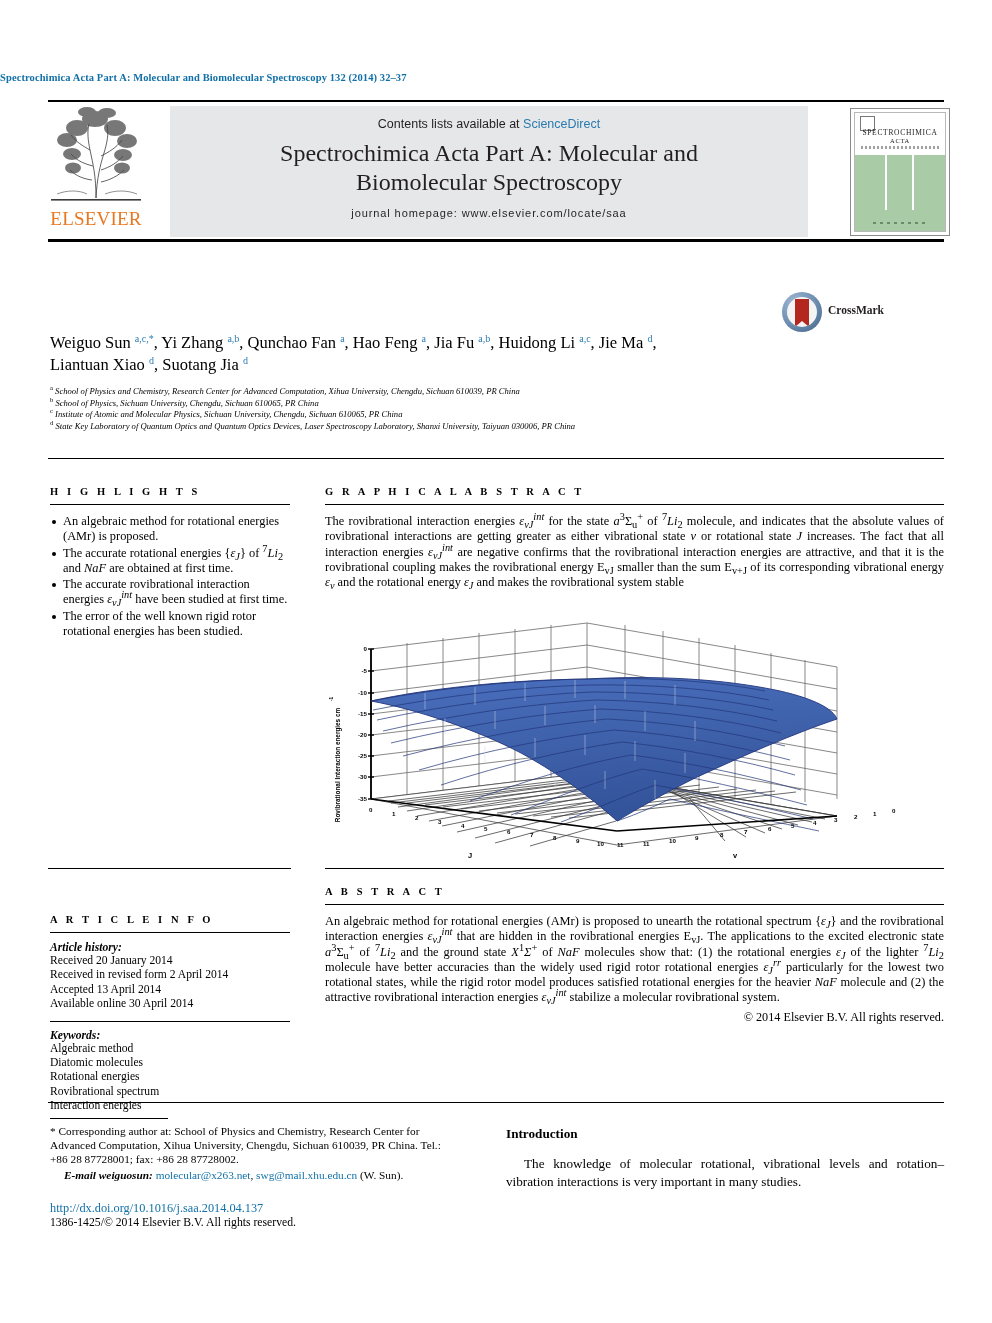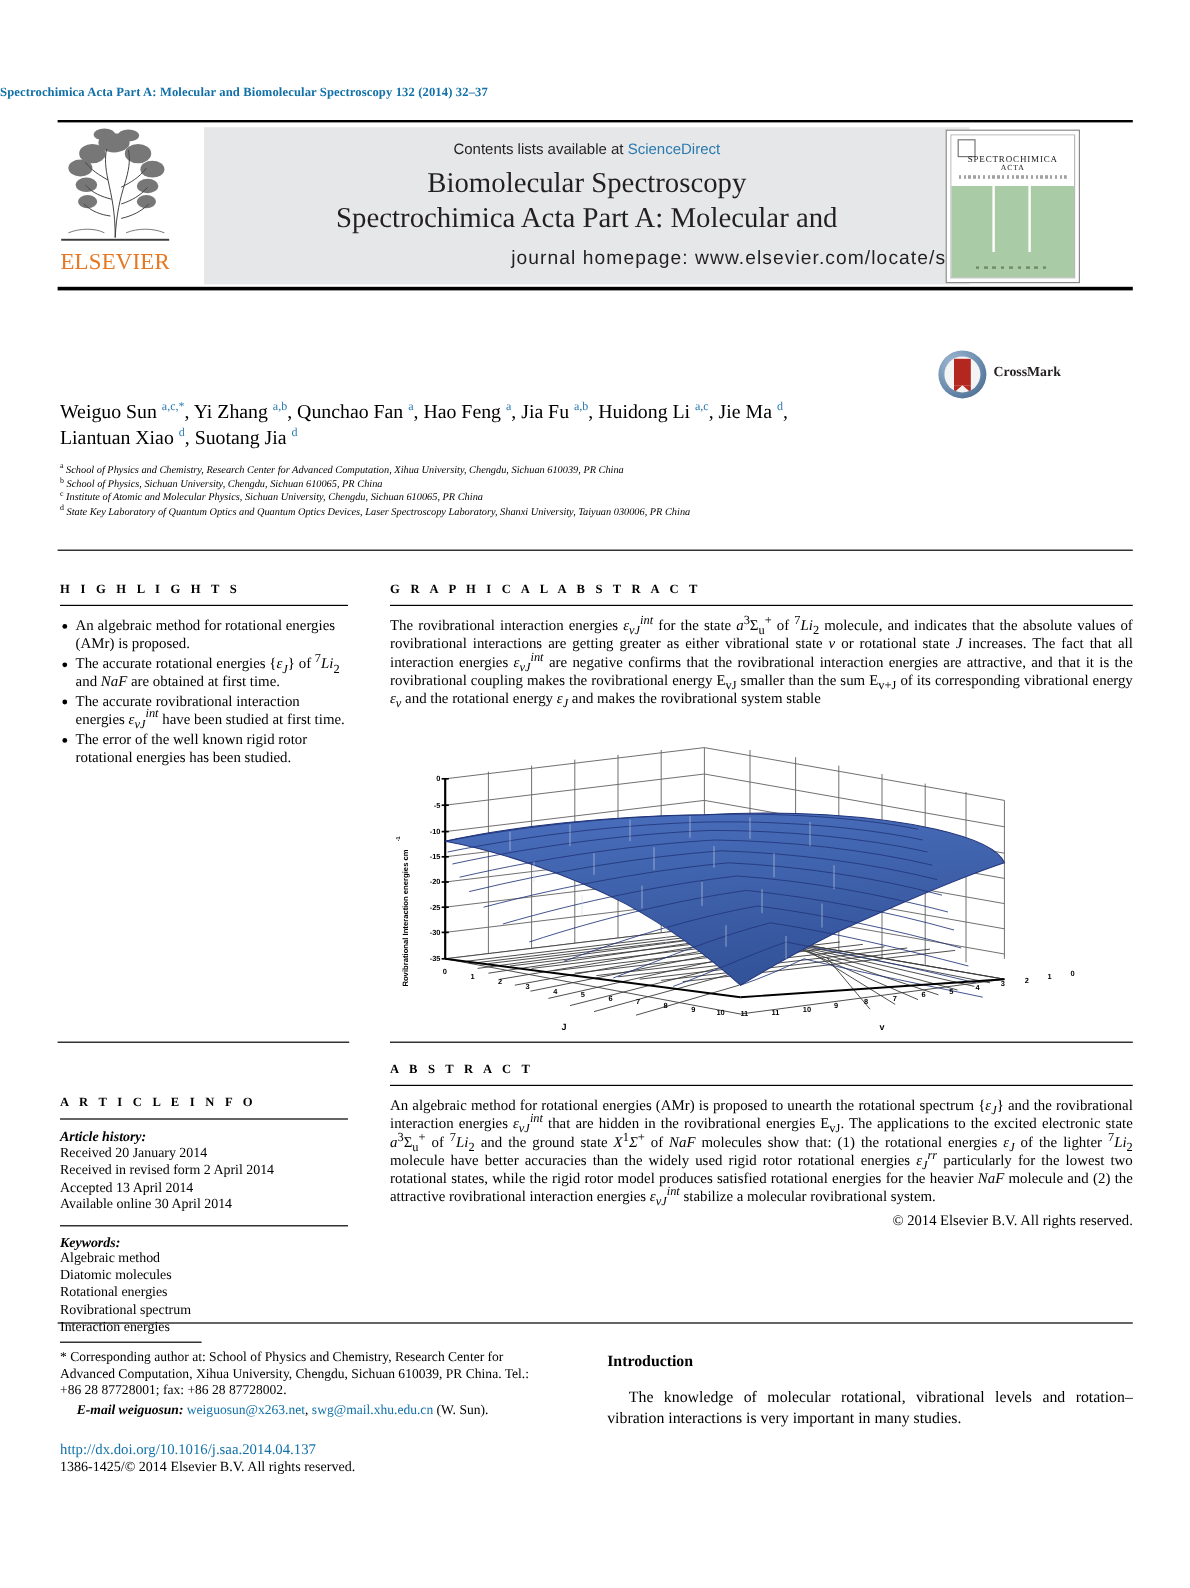--- a/index.html
+++ b/index.html
@@ -38,28 +38,28 @@
     position:absolute;left:170px;top:117px;width:638px;text-align:center;
     font-size:12.5px;font-family:"Liberation Sans", sans-serif;color:#231f20;
   }
   .contents-line .sd{color:#2a7ab0;}
   .journal-title{
     position:absolute;left:190px;top:139px;width:598px;text-align:center;
     font-size:24px;line-height:29px;font-family:"Liberation Serif", serif;
     color:#231f20;font-weight:400;
   }
   .homepage{
-    position:absolute;left:170px;top:207px;width:638px;text-align:right;
-    font-size:16px;font-family:"Liberation Sans", sans-serif;color:#231f20;
+    position:absolute;left:170px;top:207px;width:638px;text-align:center;
+    font-size:11px;font-family:"Liberation Sans", sans-serif;color:#231f20;
     letter-spacing:.9px;
   }
 
   
   .cover{
-    position:absolute;left:788px;top:108px;width:112px;height:128px;
+    position:absolute;left:850px;top:108px;width:100px;height:128px;
     border:1px solid #8a8a8a;background:#fff;box-sizing:border-box;padding:3px;
   }
   .cover-inner{width:100%;height:100%;position:relative;background:#fff;border:1px solid #b9b9b9;box-sizing:border-box;}
   .cover-head{height:36%;background:#fff;position:relative;}
   .cover-emb{position:absolute;left:5px;top:3px;width:13px;height:13px;background:#fff;border:1px solid #777;}
   .cover-t1{position:absolute;left:0;top:15px;width:100%;text-align:center;font-size:7.5px;letter-spacing:.7px;font-family:"Liberation Serif",serif;color:#222;}
   .cover-t2{position:absolute;left:0;top:24px;width:100%;text-align:center;font-size:6.5px;letter-spacing:.7px;font-family:"Liberation Serif",serif;color:#222;}
   .cover-t3{position:absolute;left:6px;top:33px;right:6px;height:3px;background:repeating-linear-gradient(90deg,#555 0 2px,transparent 2px 4px);opacity:.55;}
   .cover-body{height:64%;background:#a9cba5;position:relative;}
   .cover-body .bar{position:absolute;top:0;width:2px;height:72%;background:#fff;}
@@ -199,22 +199,22 @@
       </svg>
     </div>
     <div class="elsevier-word">ELSEVIER</div>
   </div>
 
   <div class="grey-band"></div>
   <div class="contents-line">
     <span>Contents lists available at </span><span class="sd">ScienceDirect</span>
   </div>
   <div class="journal-title">
+    <div>Spectrochimica Acta Part A: Molecular and</div>
     <div>Biomolecular Spectroscopy</div>
-    <div>Spectrochimica Acta Part A: Molecular and</div>
   </div>
   <div class="homepage">journal homepage: www.elsevier.com/locate/saa</div>
 
   <div class="cover">
     <div class="cover-inner">
       <div class="cover-head">
         <div class="cover-emb"></div>
         <div class="cover-t1">SPECTROCHIMICA</div>
         <div class="cover-t2">ACTA</div>
         <div class="cover-t3"></div>
@@ -505,21 +505,21 @@
     <div class="copyline">© 2014 Elsevier B.V. All rights reserved.</div>
   </div>
 
   <div id="rule-bottom-sep"></div>
 
   <div class="foot-left">
     <div class="foot-rule"></div>
     <div class="foot-note">* Corresponding author at: School of Physics and Chemistry, Research Center for Advanced Computation, Xihua University, Chengdu, Sichuan 610039, PR China. Tel.: +86 28 87728001; fax: +86 28 87728002.</div>
     <div class="foot-note" style="margin-top:3px;text-indent:14px;">
       <span class="em">E-mail weiguosun:</span>
-      <span class="lnk">weiguosun@x263.net</span>,
+      <span class="lnk">molecular@x263.net</span>,
       <span class="lnk">swg@mail.xhu.edu.cn</span>
       <span>(W. Sun).</span>
     </div>
     <div class="doi">http://dx.doi.org/10.1016/j.saa.2014.04.137</div>
     <div class="issn">1386-1425/© 2014 Elsevier B.V. All rights reserved.</div>
   </div>
 
   <div class="intro">
     <h2>Introduction</h2>
     <p>The knowledge of molecular rotational, vibrational levels and rotation–vibration interactions is very important in many studies.</p>

